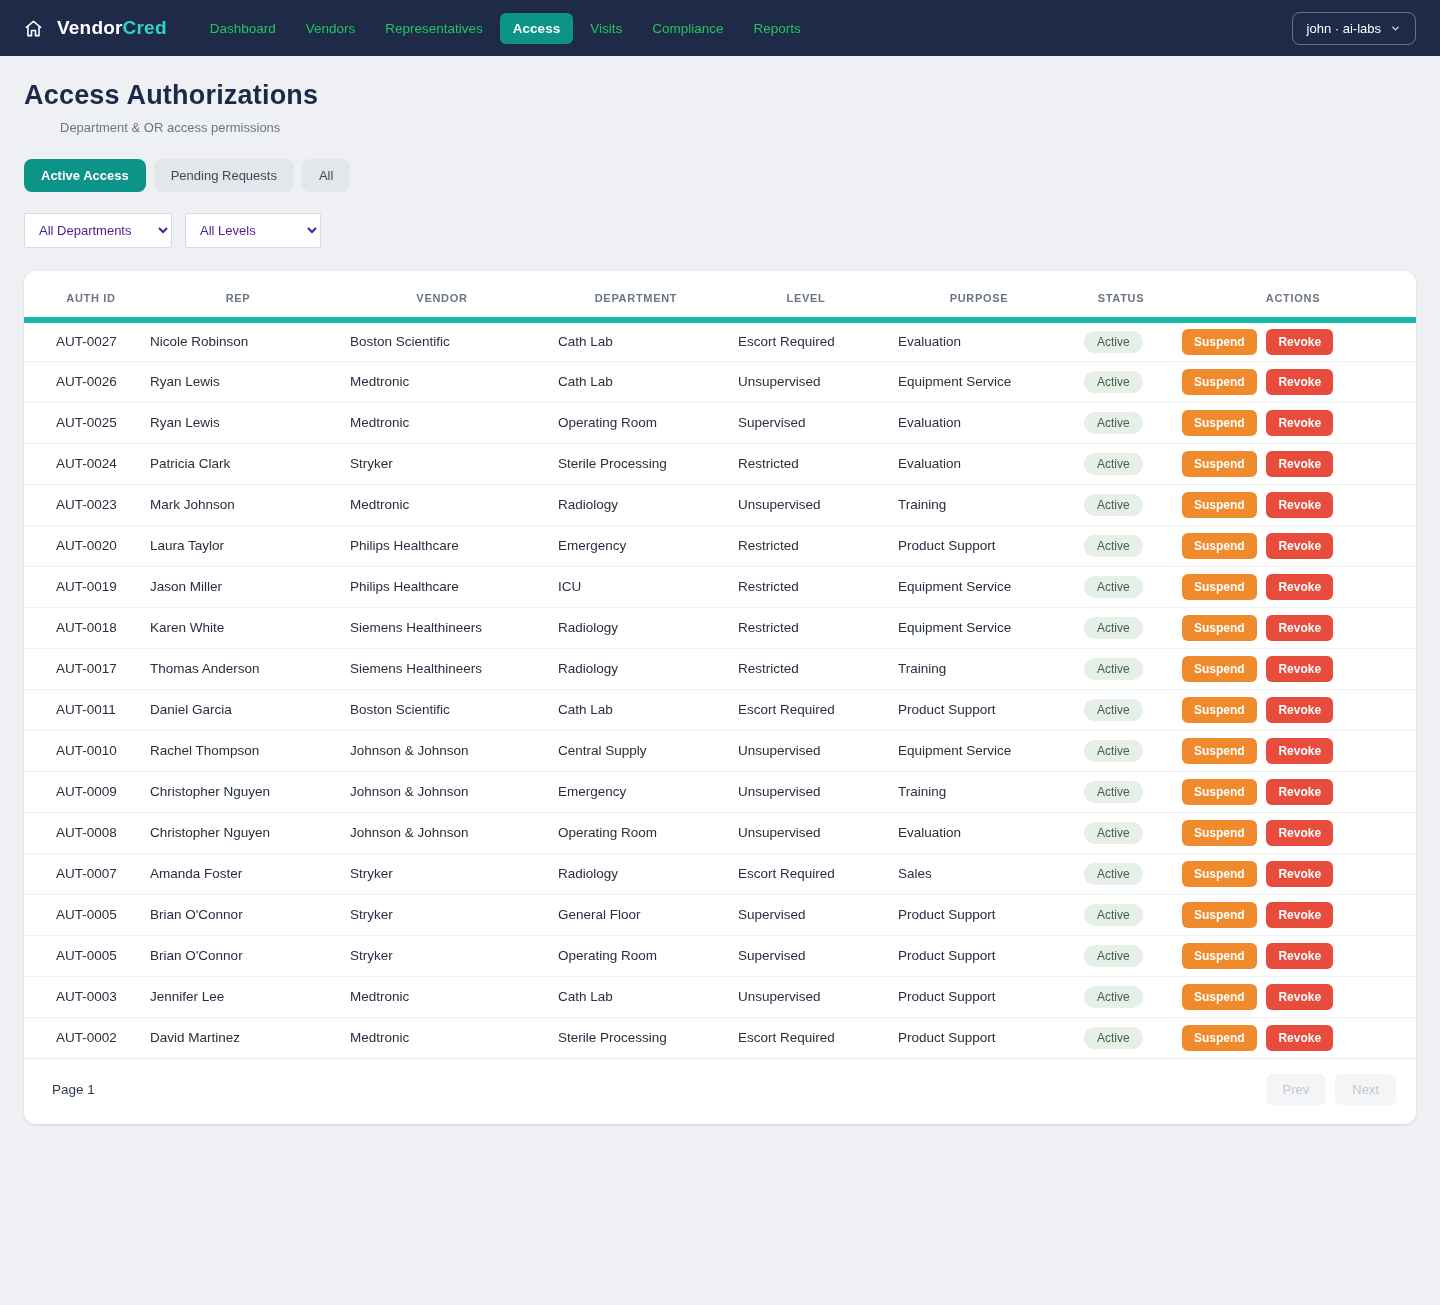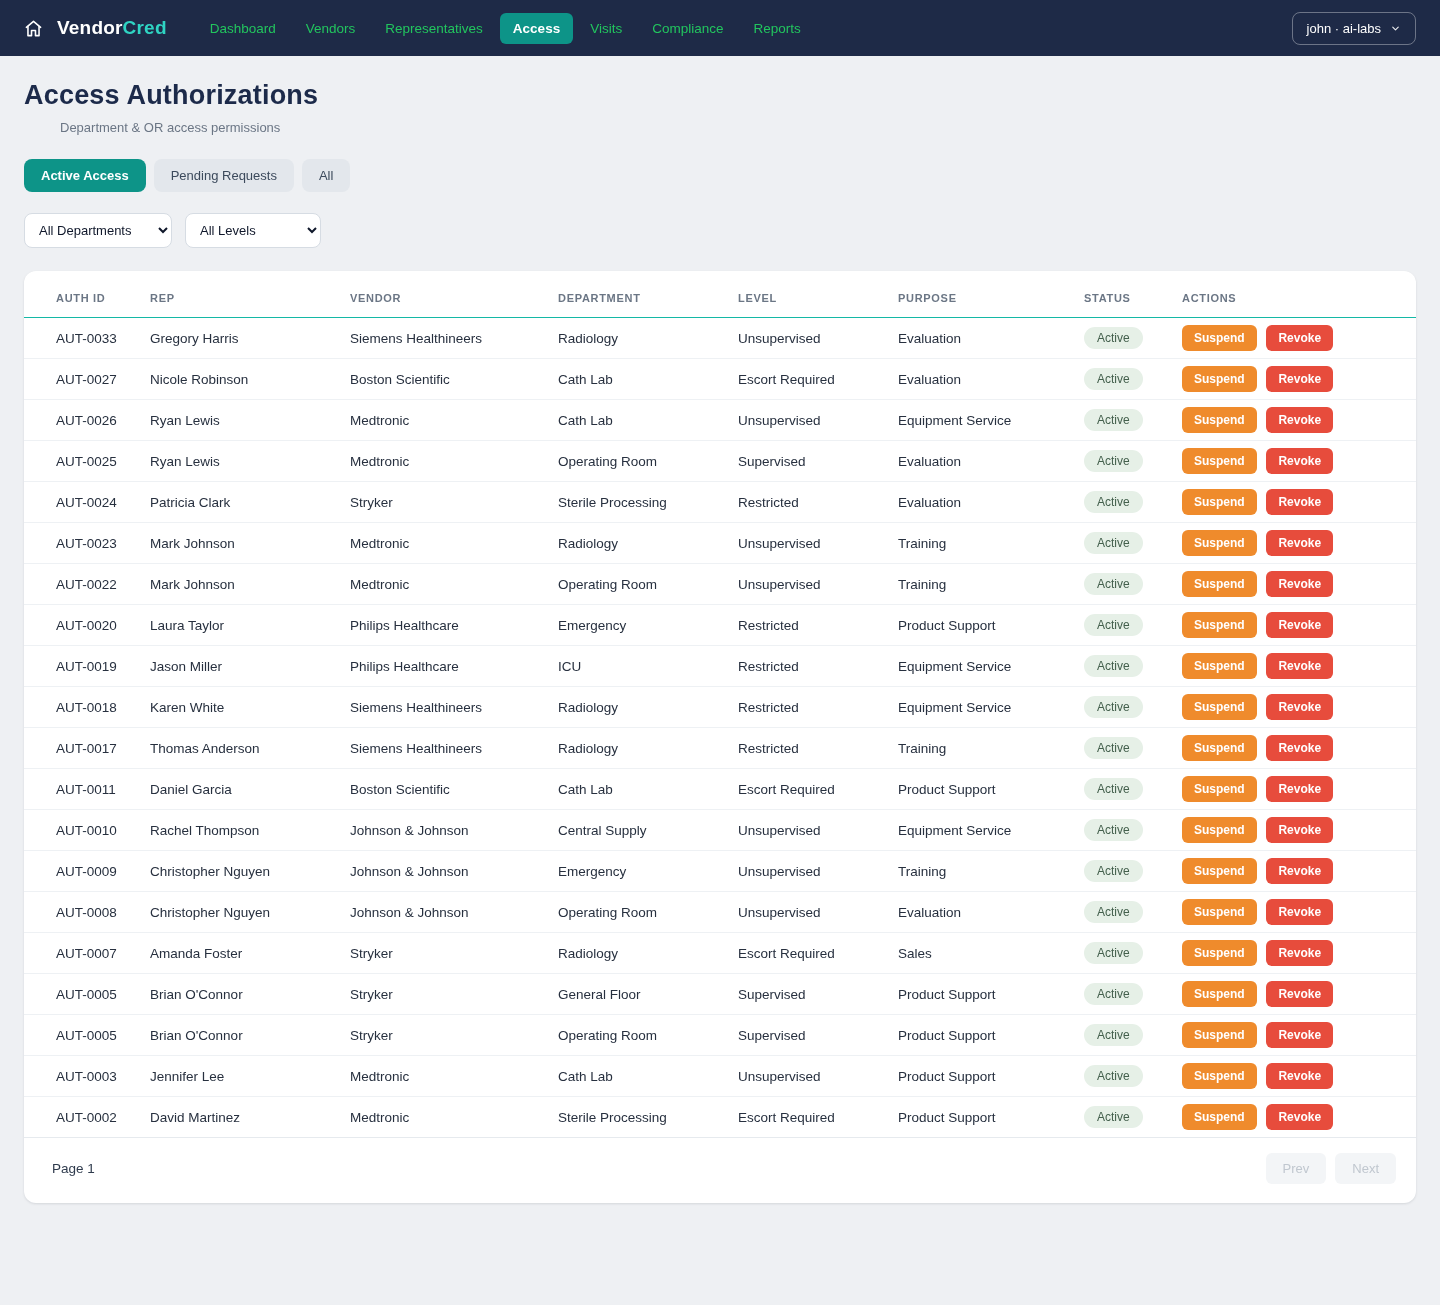--- a/index.html
+++ b/index.html
@@ -56,39 +56,39 @@
 
   .tabs { display: flex; gap: 8px; margin-top: 24px; }
   .tab {
     font-size: 13px; padding: 9px 17px; border-radius: 8px;
     background: #e3e7ec; color: #3c4a5c; border: none; cursor: pointer; font-family: inherit;
   }
   .tab.active { background: #0d9488; color: #fff; font-weight: bold; }
 
   .filters { display: flex; gap: 13px; margin-top: 21px; }
   .filter-select {
-    font-family: inherit; font-size: 13px; color: #0f172a;
-    background: #fff; border: 1px solid #d6dce3; border-radius: 8px;
+    font-family: inherit; font-size: 13px; color: #4c1d95;
+    background: #fff; border: 1px solid #d6dce3; border-radius: 2px;
     padding: 8px 10px; height: 35px;
   }
   .filter-select.dept { min-width: 148px; }
   .filter-select.level { min-width: 136px; }
 
   
   .card {
     background: #fff; border-radius: 12px; margin-top: 23px;
     box-shadow: 0 1px 3px rgba(16,24,40,.08), 0 1px 2px rgba(16,24,40,.04);
     overflow: hidden;
   }
   table { width: 100%; border-collapse: collapse; table-layout: fixed; }
   thead th {
-    text-align: left; font-size: 11px; letter-spacing: .7px; color: #6b7685;
+    text-align: center; font-size: 11px; letter-spacing: .7px; color: #6b7685;
     font-weight: bold; text-transform: uppercase;
     padding: 21px 12px 13px 12px;
-    border-bottom: 1px solid #14b8a6;
+    border-bottom: 6px solid #14b8a6;
     white-space: nowrap;
   }
   tbody td {
     font-size: 13.5px; color: #27303f;
     padding: 0 12px; height: 41px;
     border-bottom: 1px solid #eef1f4;
     white-space: nowrap; overflow: hidden;
   }
   tbody tr:last-child td { border-bottom: 1px solid #e6eaee; }
   th:first-child, td:first-child { padding-left: 32px; }
@@ -178,33 +178,20 @@
           <th class="w-rep">REP</th>
           <th class="w-vendor">VENDOR</th>
           <th class="w-dept">DEPARTMENT</th>
           <th class="w-level">LEVEL</th>
           <th class="w-purpose">PURPOSE</th>
           <th class="w-status">STATUS</th>
           <th class="w-actions">ACTIONS</th>
         </tr>
       </thead>
       <tbody>
-  <tr>
-    <td>AUT-0033</td>
-    <td>Gregory Harris</td>
-    <td>Siemens Healthineers</td>
-    <td>Radiology</td>
-    <td>Unsupervised</td>
-    <td>Evaluation</td>
-    <td><span class="badge">Active</span></td>
-    <td>
-      <button class="btn-suspend">Suspend</button>
-      <button class="btn-revoke">Revoke</button>
-    </td>
-  </tr>
 
   <tr>
     <td>AUT-0027</td>
     <td>Nicole Robinson</td>
     <td>Boston Scientific</td>
     <td>Cath Lab</td>
     <td>Escort Required</td>
     <td>Evaluation</td>
     <td><span class="badge">Active</span></td>
     <td>
@@ -262,33 +249,20 @@
     <td>Radiology</td>
     <td>Unsupervised</td>
     <td>Training</td>
     <td><span class="badge">Active</span></td>
     <td>
       <button class="btn-suspend">Suspend</button>
       <button class="btn-revoke">Revoke</button>
     </td>
   </tr>
 
-  <tr>
-    <td>AUT-0022</td>
-    <td>Mark Johnson</td>
-    <td>Medtronic</td>
-    <td>Operating Room</td>
-    <td>Unsupervised</td>
-    <td>Training</td>
-    <td><span class="badge">Active</span></td>
-    <td>
-      <button class="btn-suspend">Suspend</button>
-      <button class="btn-revoke">Revoke</button>
-    </td>
-  </tr>
 
   <tr>
     <td>AUT-0020</td>
     <td>Laura Taylor</td>
     <td>Philips Healthcare</td>
     <td>Emergency</td>
     <td>Restricted</td>
     <td>Product Support</td>
     <td><span class="badge">Active</span></td>
     <td>

